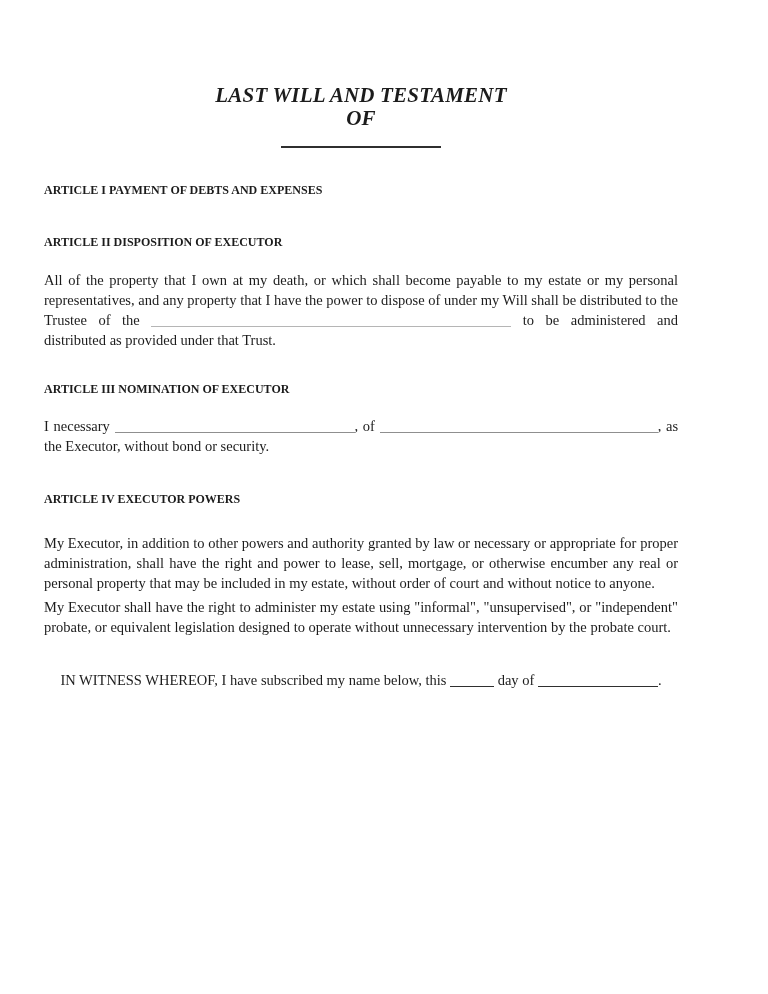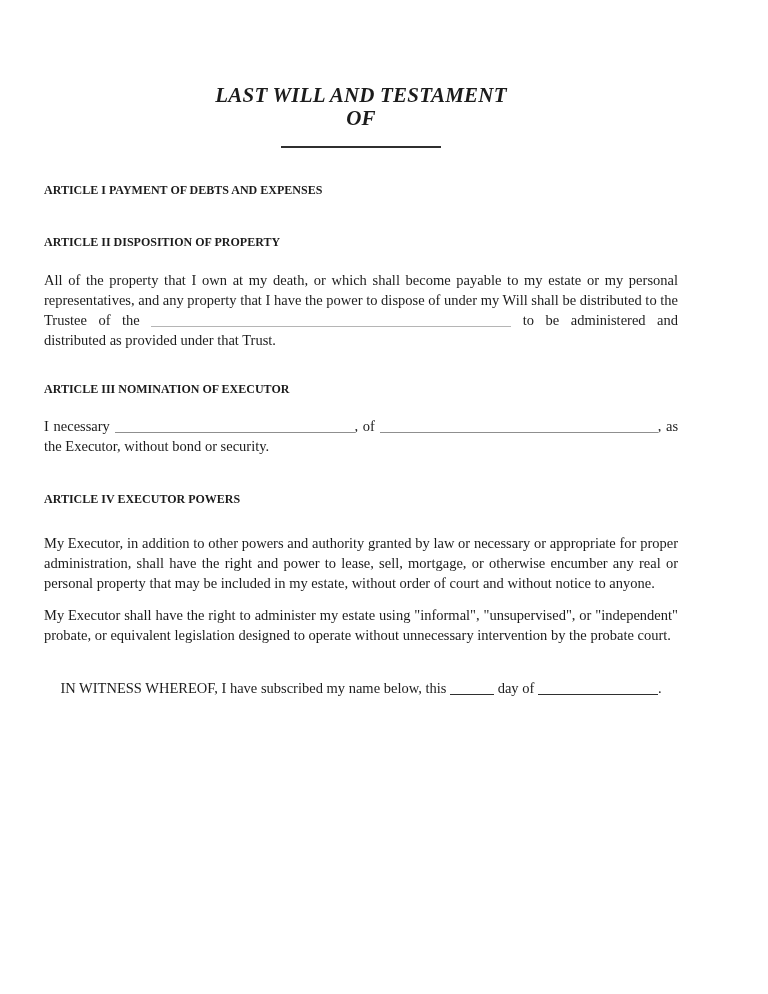--- a/index.html
+++ b/index.html
@@ -44,21 +44,21 @@
   }
   .mt-intro{margin-top:42px;}
   .mt-h1{margin-top:32px;}
   .mt-p2{margin-top:18px;}
   .mt-h2{margin-top:32px;}
   .mt-p3{margin-top:18px;}
   .mt-h3{margin-top:29px;}
   .mt-p4{margin-top:17px;}
   .mt-h4{margin-top:33px;}
   .mt-p5{margin-top:24px;}
-  .mt-p6{margin-top:12px;}
+  .mt-p6{margin-top:4px;}
   .mt-witness{margin-top:33px;}
   .blank{
     display:inline-block;
     height:13px;
     vertical-align:-2px;
     border-bottom:1px solid var(--blank-light);
   }
   .blank.mid{border-bottom-color:var(--blank-mid);}
   .blank.gray{border-bottom-color:var(--blank-gray);}
   .blank.dark{border-bottom-color:var(--rule-dark);}
@@ -77,21 +77,21 @@
 
   <div class="title-block">
     <span class="title-line">LAST WILL AND TESTAMENT</span>
     <span class="title-line">OF</span>
   </div>
   <div class="title-rule"></div>
 
 
   <p class="heading mt-h1">ARTICLE I PAYMENT OF DEBTS AND EXPENSES</p>
 
-  <p class="heading mt-h2">ARTICLE II DISPOSITION OF PROPERTY</p>
+  <p class="heading mt-h2">ARTICLE II DISPOSITION OF EXECUTOR</p>
   <p class="para mt-p3">
     <span>All of the property that I own at my death, or which shall become payable to my estate or my personal representatives, and any property that I have the power to dispose of under my Will shall be distributed to the Trustee of the</span>
     <span class="blank mid w360"></span>
     <span>to be administered and distributed as provided under that Trust.</span>
   </p>
 
   <p class="heading mt-h3">ARTICLE III NOMINATION OF EXECUTOR</p>
   <p class="para mt-p4">
     <span>I necessary</span>
     <span class="blank gray w240"></span><span>, of</span>

